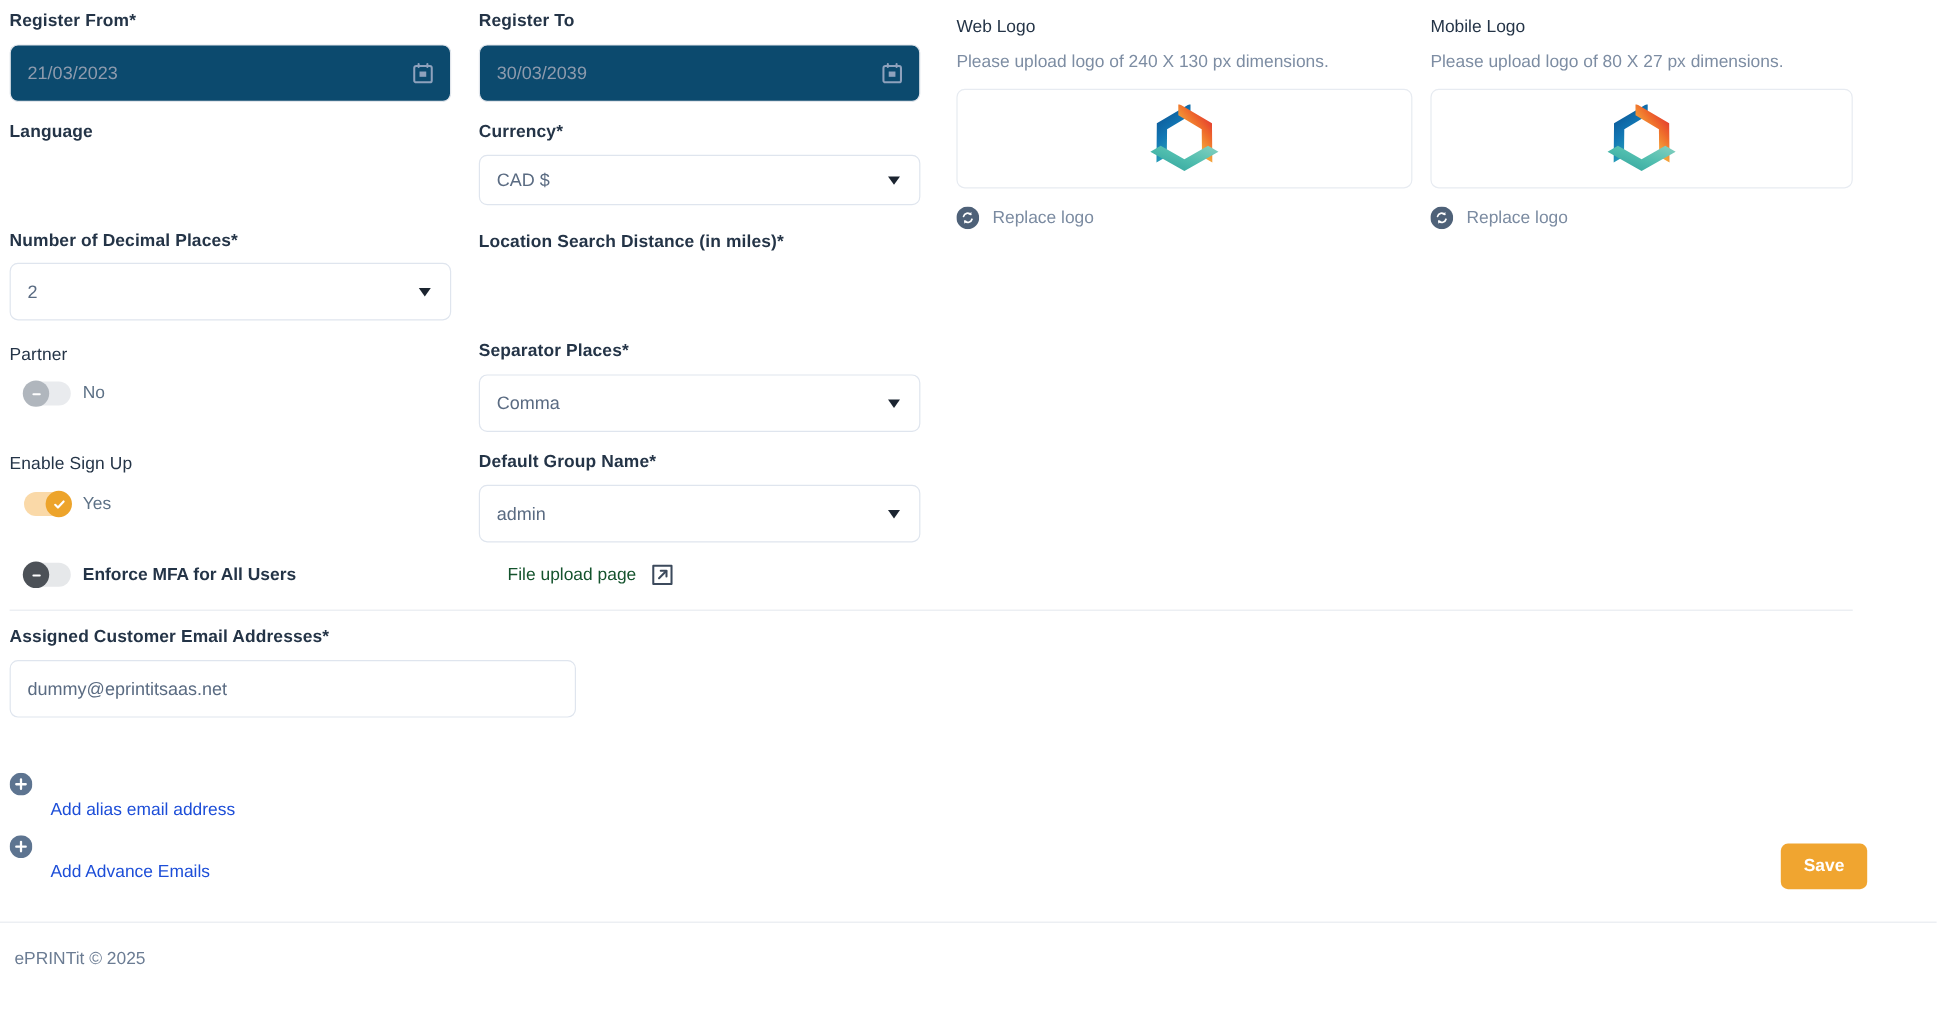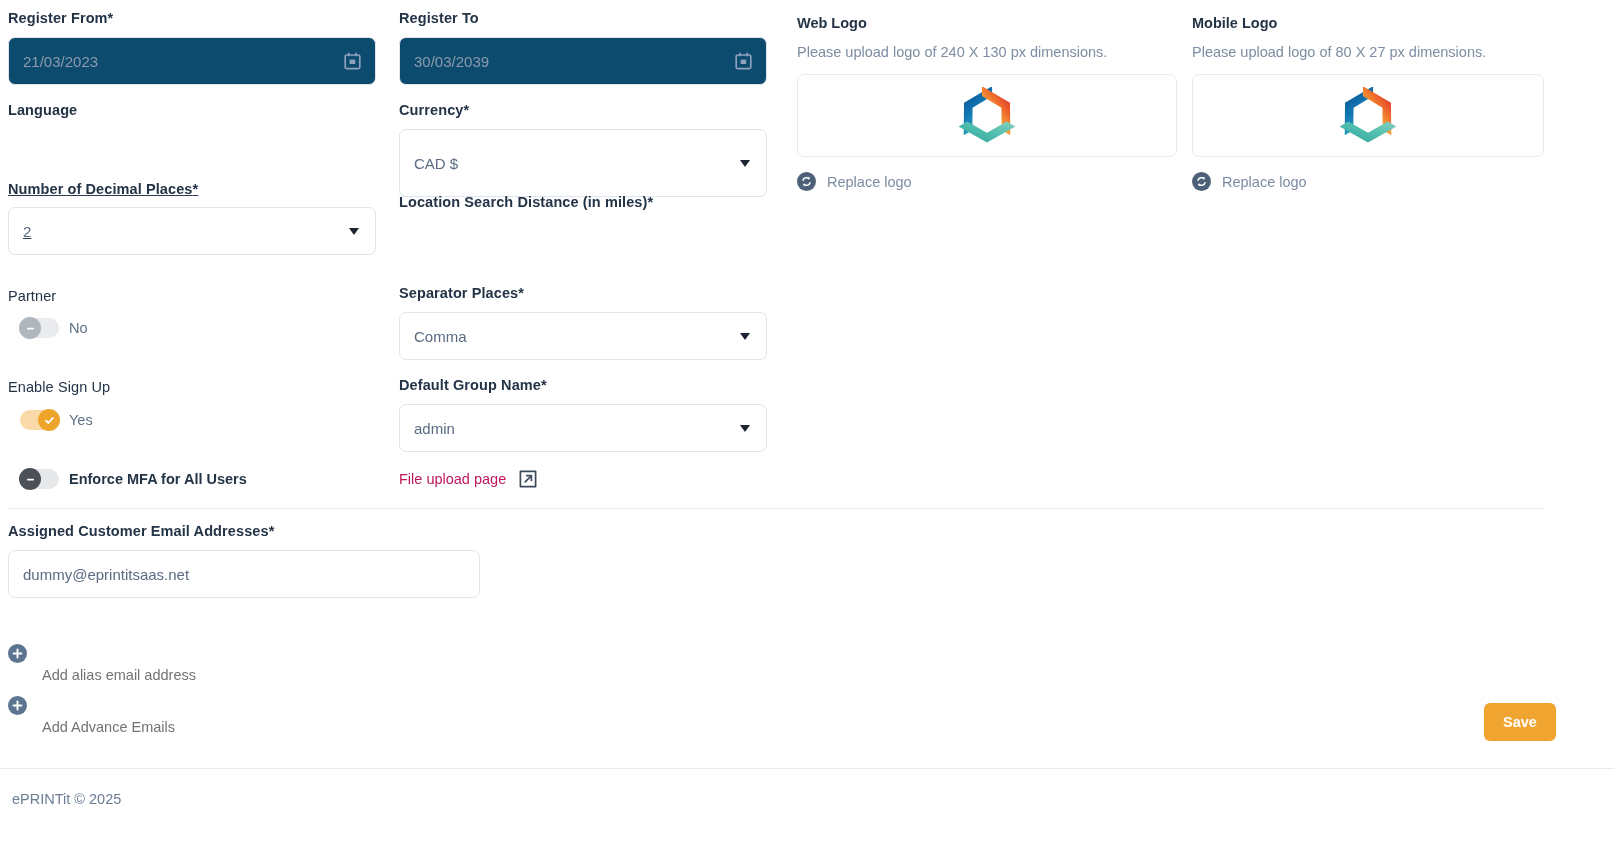--- a/index.html
+++ b/index.html
@@ -24,21 +24,21 @@
     font-size: 14.5px;
     font-weight: 700;
     color: #243447;
     letter-spacing: .1px;
     white-space: nowrap;
   }
   .field-label .req { font-weight: 700; }
 
   .sub-label {
     font-size: 14.5px;
-    font-weight: 700;
+    font-weight: 400;
     color: #243447;
   }
 
   .hint {
     font-size: 14.5px;
     color: #7d8da3;
   }
 
   .control {
     position: relative;
@@ -94,27 +94,28 @@
   .switch.off .knob  { left: -1px; background: #4c5157; }
   .switch.off.muted .track { background: #e9ebee; }
   .switch.off.muted .knob  { background: #b0b6bd; }
 
   .toggle-text { font-size: 14.5px; color: #5d7186; }
   .toggle-text.strong { color: #243447; font-weight: 700; }
 
   
   .link-blue {
     font-size: 14.5px;
-    color: #be185d;
+    color: #14532d;
     text-decoration: none;
+    margin-left: 24px;
   }
   .icon-row { display: flex; align-items: center; gap: 12px; }
 
   .add-row { display: flex; align-items: center; gap: 15px; }
-  .add-row .txt { font-size: 14.5px; color: #737373; margin-top: 44px; }
+  .add-row .txt { font-size: 14.5px; color: #1d4ed8; margin-top: 44px; }
 
   
   .logo-card {
     border: 1px solid #e7ebf1;
     border-radius: 7px;
     background: #fff;
     display: flex;
     align-items: center;
     justify-content: center;
   }
@@ -178,27 +179,27 @@
       </span>
     </div>
   </div>
 
   <div class="abs" style="left:8px; top:102px; width:368px;">
     <div class="field-label">Language</div>
   </div>
 
   <div class="abs" style="left:399px; top:102px; width:368px;">
     <div class="field-label"><span>Currency</span><span class="req">*</span></div>
-    <div class="control" style="margin-top:11px; height:68px;">
+    <div class="control" style="margin-top:11px; height:42px;">
       <span class="val">CAD $</span>
       <span class="caret"></span>
     </div>
   </div>
 
-  <div class="abs" style="left:8px; top:181px; width:368px;text-decoration:underline;">
+  <div class="abs" style="left:8px; top:193px; width:368px;">
     <div class="field-label"><span>Number of Decimal Places</span><span class="req">*</span></div>
     <div class="control" style="margin-top:10px; height:48px;">
       <span class="val">2</span>
       <span class="caret"></span>
     </div>
   </div>
 
   <div class="abs" style="left:399px; top:194px; width:368px;">
     <div class="field-label"><span>Location Search Distance (in miles)</span><span class="req">*</span></div>
   </div>

